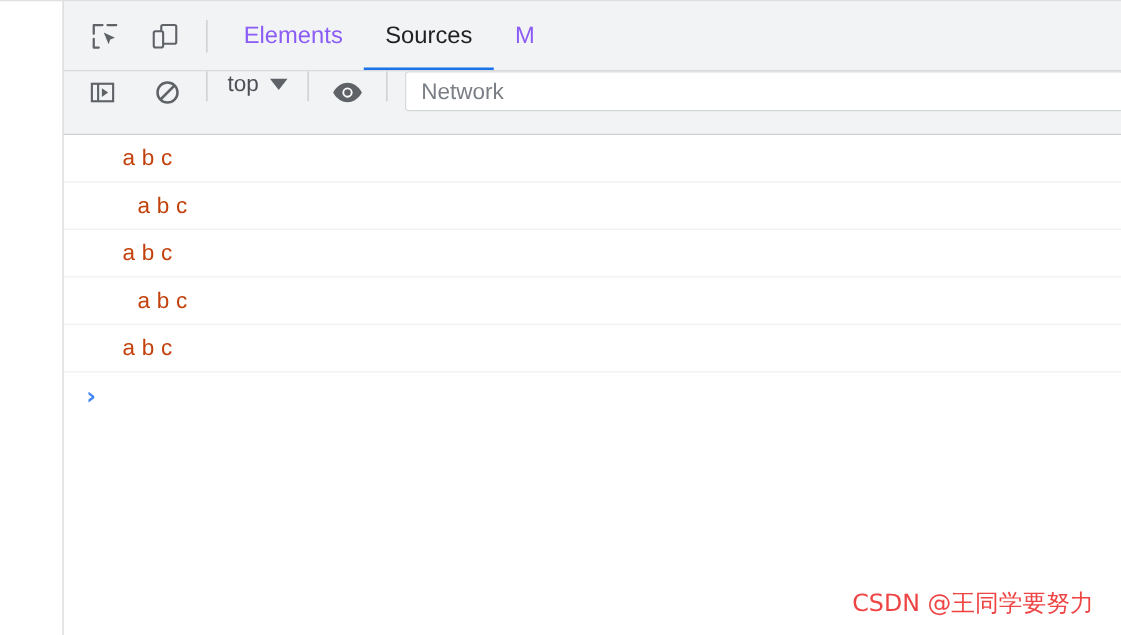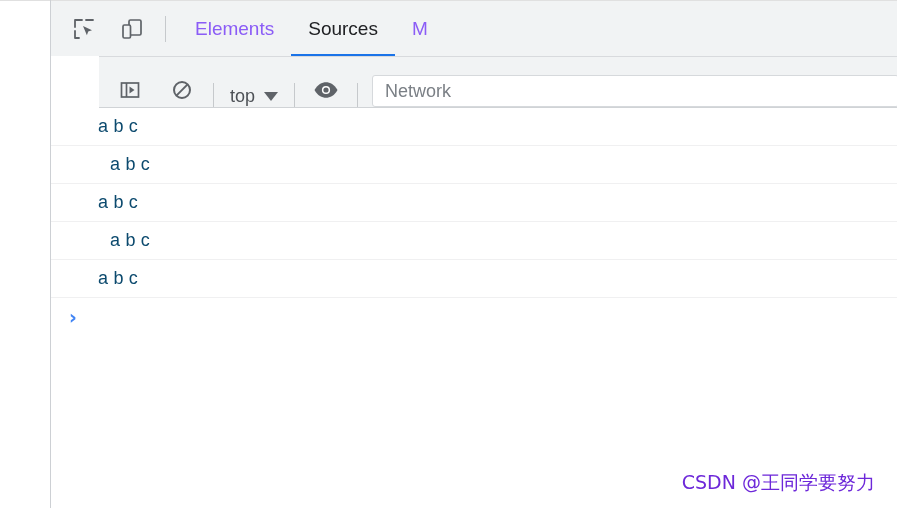--- a/index.html
+++ b/index.html
@@ -90,25 +90,24 @@
   }
 
   
   .console-toolbar {
     height: 52px;
     flex: 0 0 52px;
     background: #f1f3f4;
     border-top: 1px solid #d8dadd;
     border-bottom: 1px solid #d0d3d6;
     display: flex;
-    align-items: flex-end;
+    align-items: flex-start;
     box-sizing: border-box;
     white-space: nowrap;
     overflow: hidden;
-    margin-left: 48px;
   }
   .ct-btn {
     width: 34px;
     height: 34px;
     display: flex;
     align-items: center;
     justify-content: center;
     flex: 0 0 auto;
   }
   .ct-btn.first { margin-left: 14px; }
@@ -158,21 +157,21 @@
     background: #ffffff;
     overflow: hidden;
     position: relative;
   }
   .msg-row {
     height: 38px;
     border-bottom: 1px solid #f0f0f1;
     display: flex;
     align-items: center;
     font-size: 18px;
-    color: #0c4a6e;
+    color: #c2410c;
     box-sizing: border-box;
     letter-spacing: 0.2px;
   }
   .prompt-row {
     height: 38px;
     display: flex;
     align-items: center;
     padding-left: 18px;
     box-sizing: border-box;
   }
@@ -183,21 +182,21 @@
     line-height: 1;
     font-family: "DejaVu Sans", sans-serif;
   }
 
   
   .watermark {
     position: absolute;
     right: 22px;
     bottom: 12px;
     font-size: 19px;
-    color: #6d28d9;
+    color: #ef4444;
     font-family: "DejaVu Sans", sans-serif;
     white-space: nowrap;
   }
 </style>
 </head>
 <body>
 
 <div id="root">
 
   <div class="left-gutter"></div>

